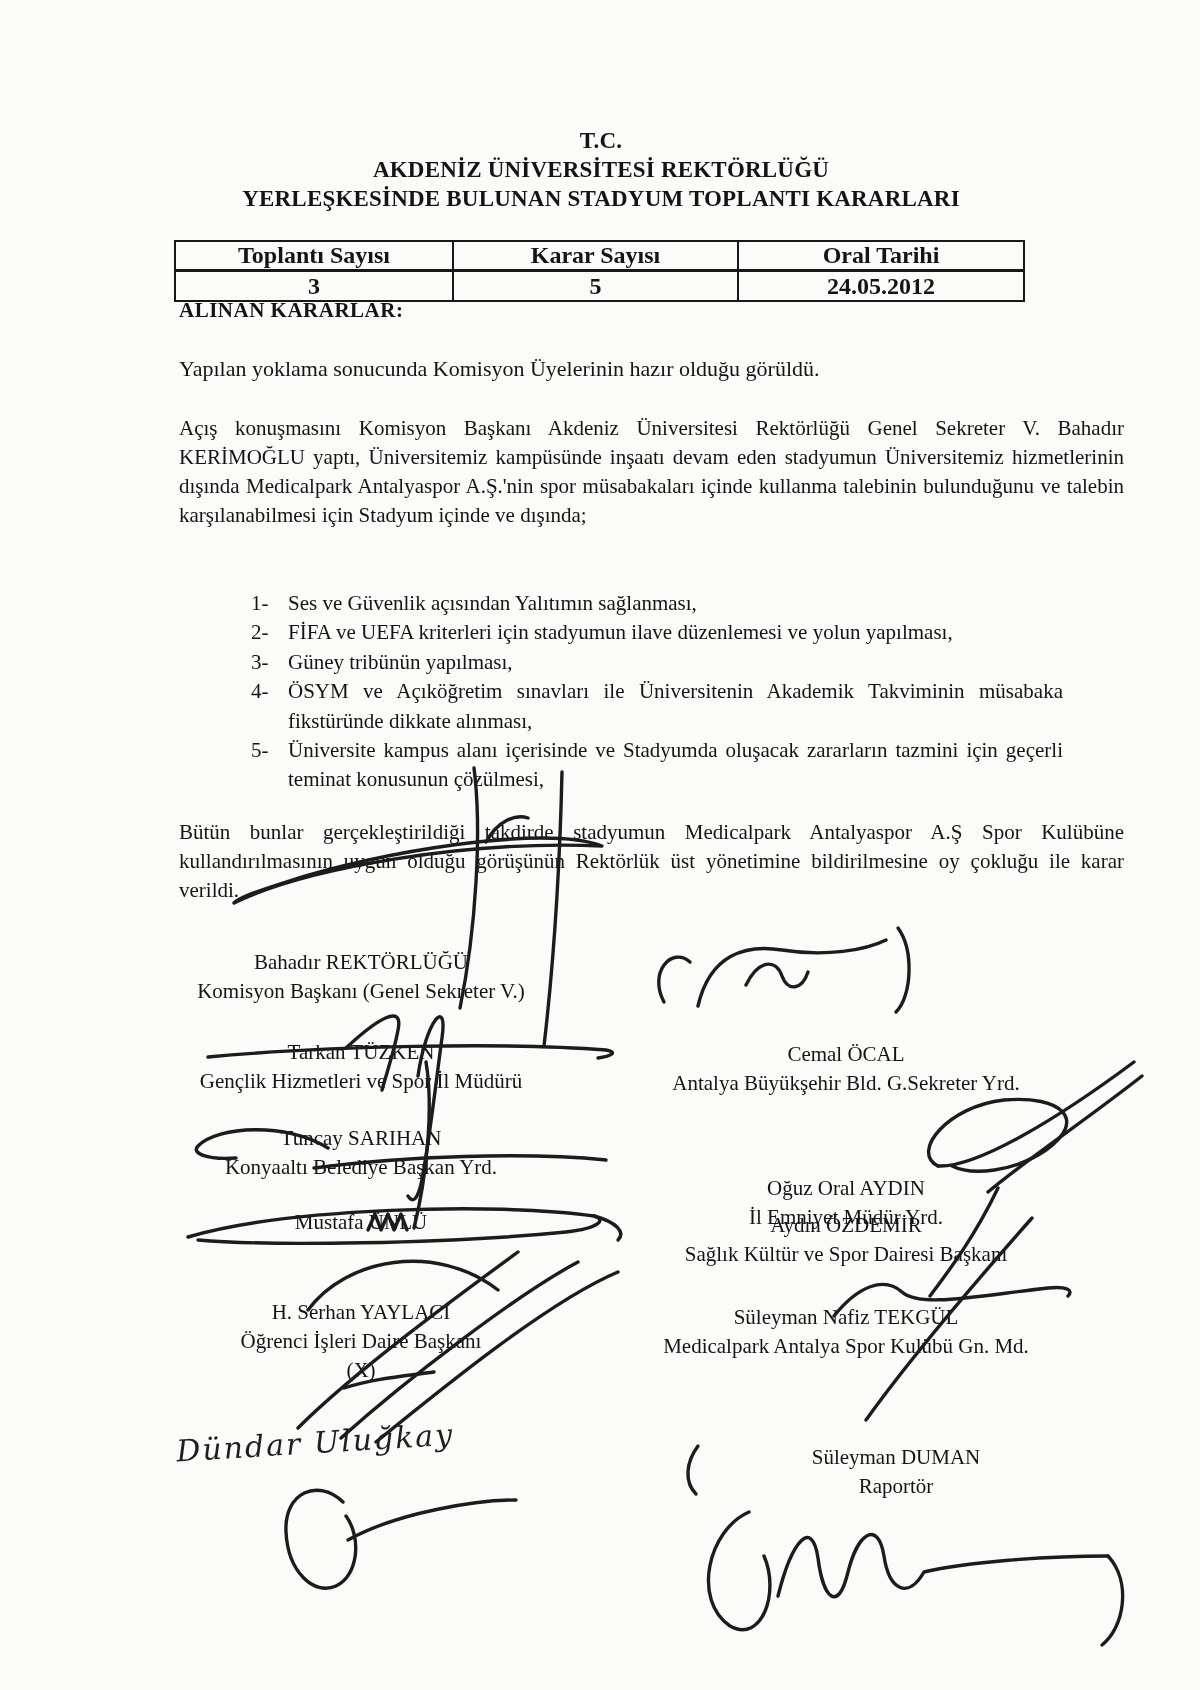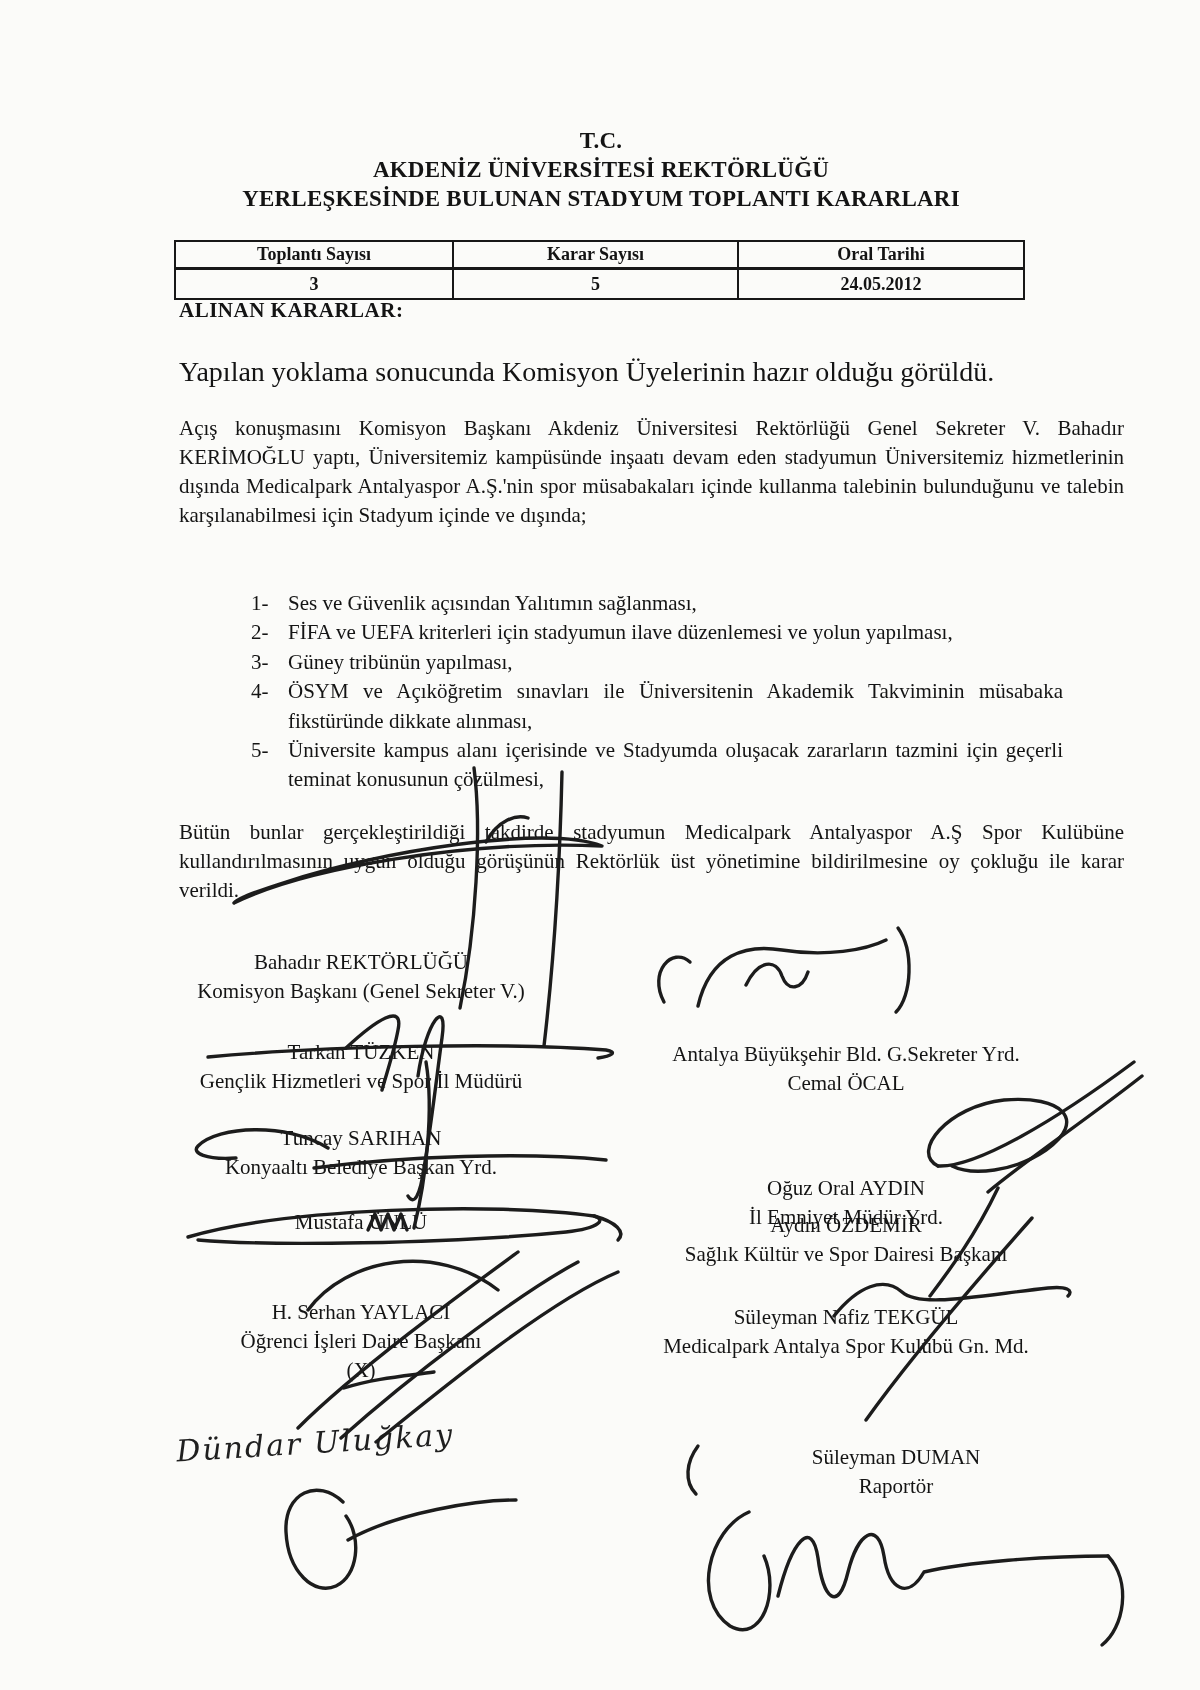--- a/index.html
+++ b/index.html
@@ -6,29 +6,29 @@
   .page{
     position:relative;width:1200px;height:1690px;background:#fbfbf9;
     font-family:"Liberation Serif","DejaVu Serif",serif;color:#141414;overflow:hidden;margin-left:46px;
   }
   .doc-header{
     position:absolute;top:126px;left:0;width:1110px;text-align:center;
     font-weight:bold;font-size:23px;line-height:29px;letter-spacing:.2px;
   }
   .info-table{
     position:absolute;top:240px;left:128px;width:849px;border-collapse:collapse;
-    font-weight:bold;font-size:18px;text-align:center;table-layout:fixed;
+    font-weight:bold;font-size:24px;text-align:center;table-layout:fixed;
   }
   .info-table th{border:2px solid #181818;border-bottom:3px solid #181818;height:25px;padding:0;}
   .info-table td{border:2px solid #181818;border-top:0;height:28px;padding:0;}
   .section-title{
     position:absolute;top:298px;left:133px;font-size:21px;font-weight:bold;
     letter-spacing:.5px;
   }
-  .p1{position:absolute;top:356px;left:133px;width:945px;font-size:28px;margin:0;}
+  .p1{position:absolute;top:356px;left:133px;width:945px;font-size:22px;margin:0;}
   .p2{position:absolute;top:414px;left:133px;width:945px;font-size:21px;line-height:29px;
       text-align:justify;margin:0;}
   .decisions{position:absolute;top:589px;left:205px;width:812px;margin:0;padding:0;
       list-style:none;font-size:21px;line-height:29.4px;}
   .decision{display:flex;}
   .decision .num{width:37px;flex:none;}
   .decision .txt{flex:1;text-align:justify;}
   .p3{position:absolute;top:818px;left:133px;width:945px;font-size:21px;line-height:29px;
       text-align:justify;margin:0;}
   .sig{position:absolute;text-align:center;font-size:21px;line-height:29px;}
@@ -127,22 +127,22 @@
   <div class="sig sig-l4">
     <div>Mustafa ÜNLÜ</div>
   </div>
   <div class="sig sig-l5">
     <div>H. Serhan YAYLACI</div>
     <div>Öğrenci İşleri Daire Başkanı</div>
     <div>(X)</div>
   </div>
 
   <div class="sig sig-r1">
+    <div>Cemal ÖCAL</div>
     <div>Antalya Büyükşehir Bld. G.Sekreter Yrd.</div>
-    <div>Cemal ÖCAL</div>
   </div>
   <div class="sig sig-r2">
     <div>Oğuz Oral AYDIN</div>
     <div>İl Emniyet Müdür Yrd.</div>
   </div>
   <div class="sig sig-r3">
     <div>Aydın ÖZDEMİR</div>
     <div>Sağlık Kültür ve Spor Dairesi Başkanı</div>
   </div>
   <div class="sig sig-r4">

